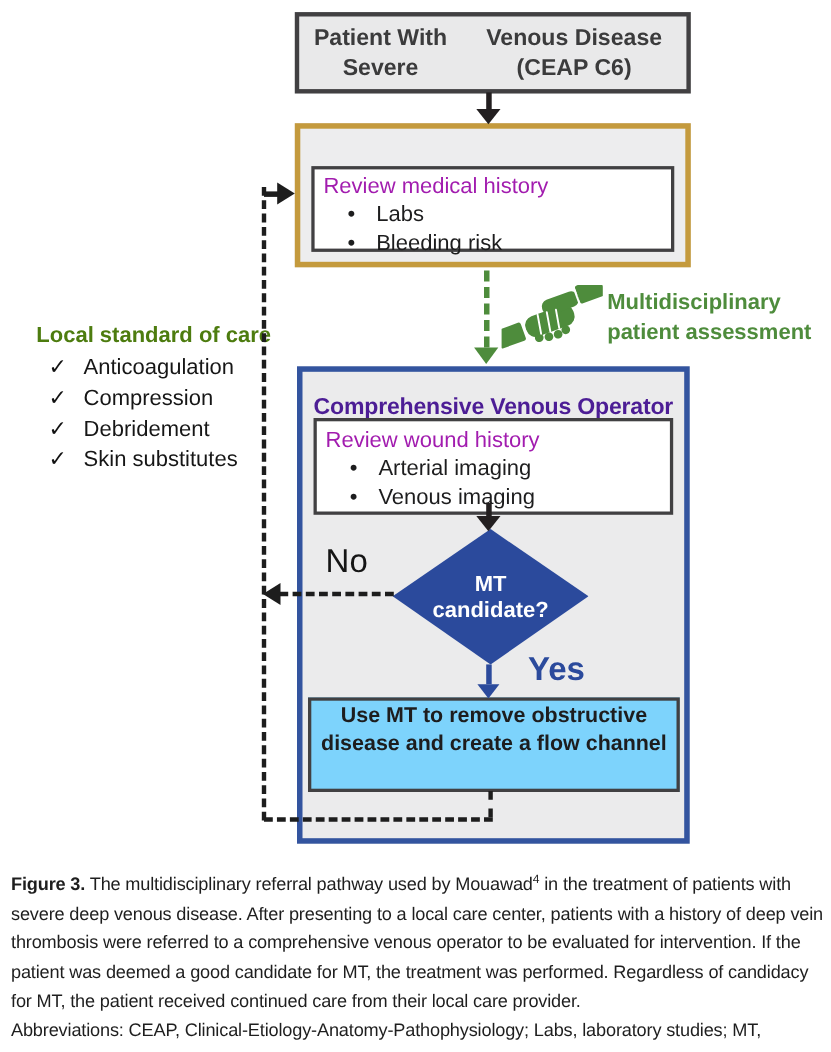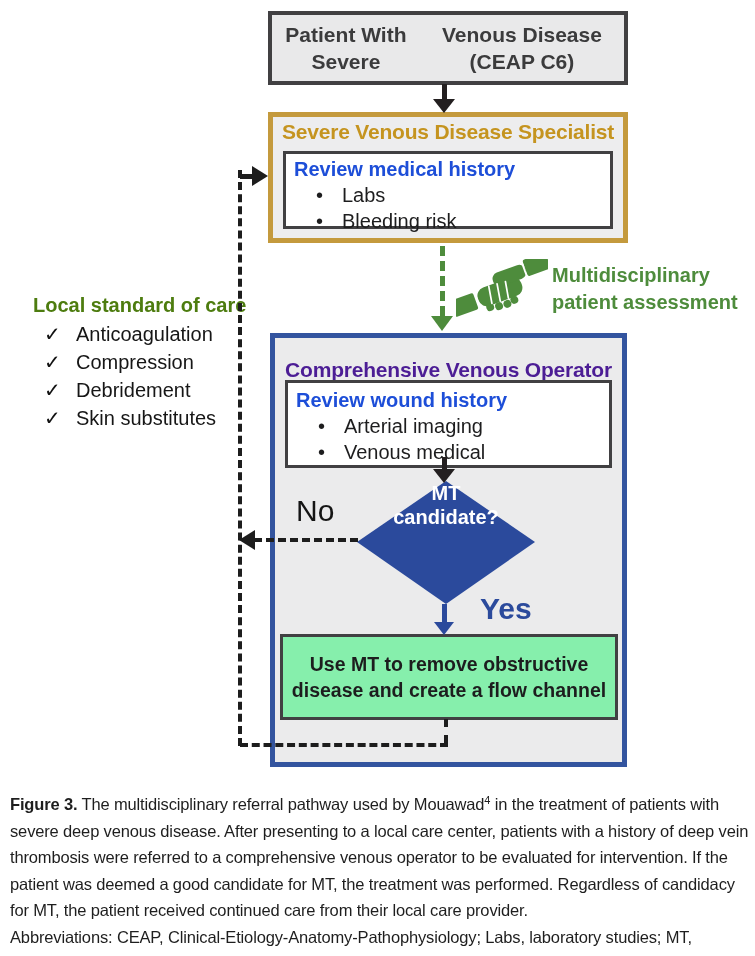--- a/index.html
+++ b/index.html
@@ -21,48 +21,48 @@
     background:#ededee; border:5px solid #c49a3d;
   }
   .specialist-title {
     margin-top:3px; text-align:center; color:#c5941f;
     font-weight:bold; font-size:21px; letter-spacing:-0.2px;
   }
   .review-box {
     position:absolute; left:10px; right:10px; top:34px; bottom:9px;
     background:#ffffff; border:3px solid #414042; padding:2px 8px;
   }
-  .review-heading { font-weight:bold; font-size:20px; color:#1d4ed8; line-height:26px; }
+  .review-heading { font-weight:normal; font-size:20px; color:#a21caf; line-height:26px; }
   .bullet-row { display:flex; font-size:20px; color:#1d1d1e; line-height:26px; padding-left:22px; }
   .bullet-glyph { width:26px; }
 
   .operator-box {
     left:270px; top:333px; width:347px; height:424px;
     background:#ebebec; border:5px solid #33549f;
   }
   .operator-title {
     margin-top:20px; text-align:center; color:#4c1d95;
     font-weight:bold; font-size:21px; letter-spacing:-0.2px;
   }
   .wound-box {
     position:absolute; left:10px; right:10px; top:42px; height:74px;
     background:#ffffff; border:3px solid #414042; padding:4px 8px;
   }
   .action-box {
     left:280px; top:634px; width:332px; height:80px;
-    background:#86efac; border:3px solid #414042;
-    display:flex; flex-direction:column; align-items:center; justify-content:center;
+    background:#7dd3fc; border:3px solid #414042;
+    display:flex; flex-direction:column; align-items:center; justify-content:flex-start;
     font-weight:bold; font-size:19.5px; line-height:26px; color:#1d1d1e; text-align:center;
   }
 
   
   .diamond-wrap { left:357px; top:481px; width:178px; height:123px; }
   .diamond-label {
     position:absolute; left:0; top:0; width:178px; height:123px;
-    display:flex; flex-direction:column; align-items:center; justify-content:flex-start;
+    display:flex; flex-direction:column; align-items:center; justify-content:center;
     color:#ffffff; font-weight:bold; font-size:20px; line-height:24px; text-align:center;
   }
 
   
   .bar-v { width:5px; background:#231f20; }
   .head-down { width:0; height:0; border-left:11px solid transparent; border-right:11px solid transparent; border-top:14px solid #231f20; }
   .head-down.green { border-top-color:#4e8c3c; }
   .head-down.blue  { border-top-color:#2b4a9c; border-left-width:10px; border-right-width:10px; border-top-width:13px; }
   .head-right { width:0; height:0; border-top:10px solid transparent; border-bottom:10px solid transparent; border-left:16px solid #1d1d1d; }
   .head-left  { width:0; height:0; border-top:10px solid transparent; border-bottom:10px solid transparent; border-right:16px solid #1d1d1d; }
@@ -99,21 +99,20 @@
 
   <div class="abs patient-box">
     <div>Patient With Severe</div>
     <div>Venous Disease (CEAP C6)</div>
   </div>
 
   <div class="abs bar-v conn" style="left:442px; top:84px; height:17px;"></div>
   <div class="abs head-down conn" style="left:433px; top:99px;"></div>
 
   <div class="abs specialist-box">
-    <div class="specialist-title">Severe Venous Disease Specialist</div>
     <div class="review-box">
       <div class="review-heading">Review medical history</div>
       <div class="bullet-row">
         <span class="bullet-glyph">•</span>
         <span>Labs</span>
       </div>
       <div class="bullet-row">
         <span class="bullet-glyph">•</span>
         <span>Bleeding risk</span>
       </div>
@@ -179,21 +178,21 @@
   <div class="abs operator-box">
     <div class="operator-title">Comprehensive Venous Operator</div>
     <div class="wound-box">
       <div class="review-heading">Review wound history</div>
       <div class="bullet-row">
         <span class="bullet-glyph">•</span>
         <span>Arterial imaging</span>
       </div>
       <div class="bullet-row">
         <span class="bullet-glyph">•</span>
-        <span>Venous medical</span>
+        <span>Venous imaging</span>
       </div>
     </div>
   </div>
 
   <div class="abs bar-v conn" style="left:442px; top:457px; height:13px;"></div>
   <div class="abs head-down conn" style="left:433px; top:469px;"></div>
 
   <div class="abs diamond-wrap">
     <svg width="178" height="123" viewBox="0 0 178 123">
       <polygon points="89,0 178,61 89,123 0,61" fill="#2b4a9c"></polygon>

